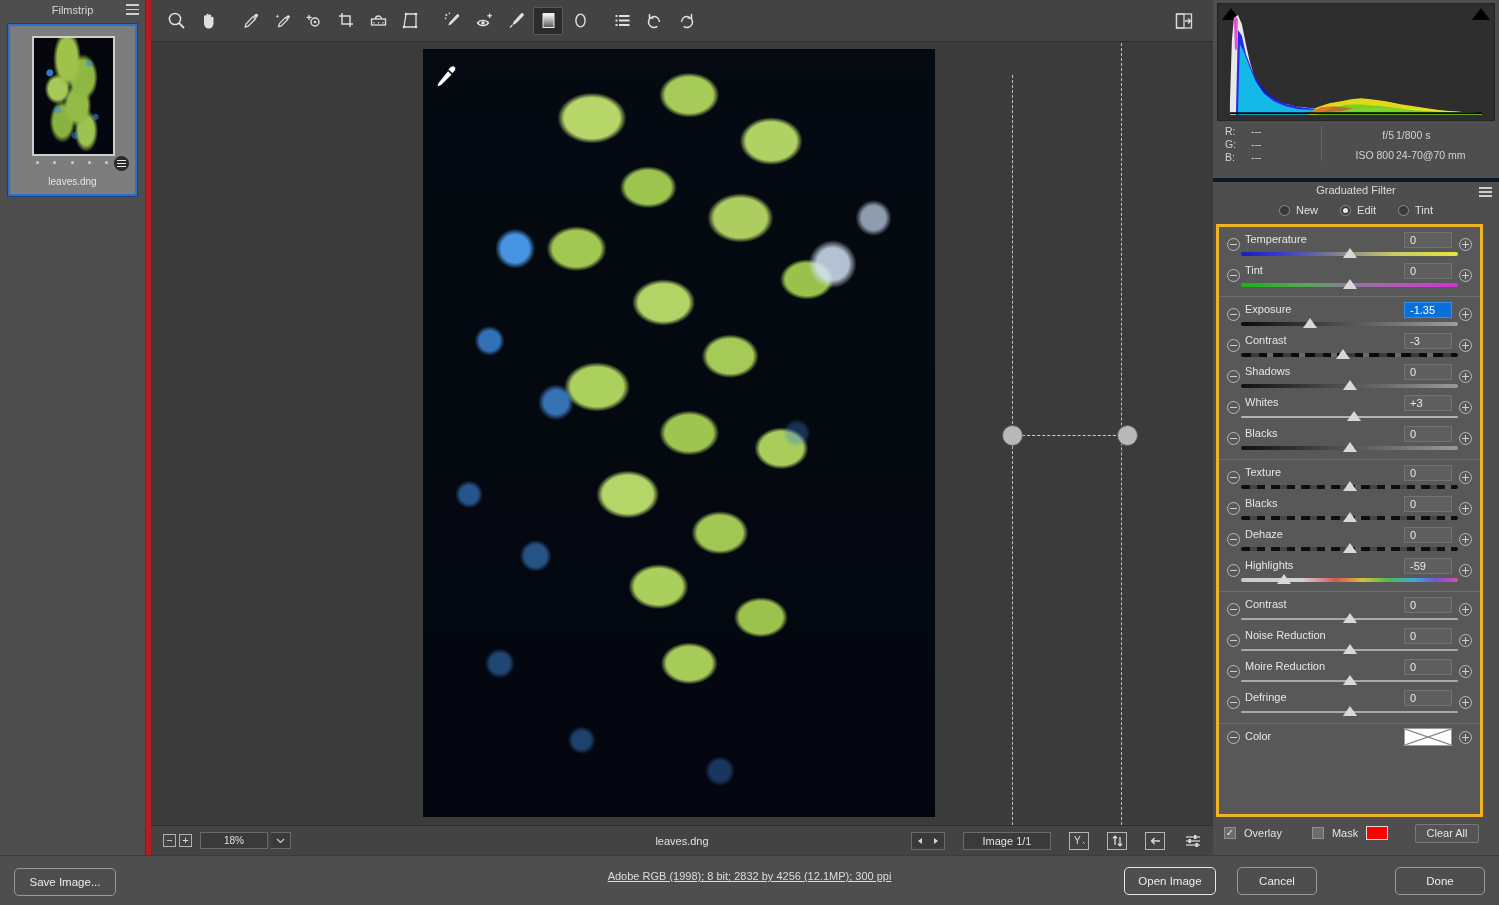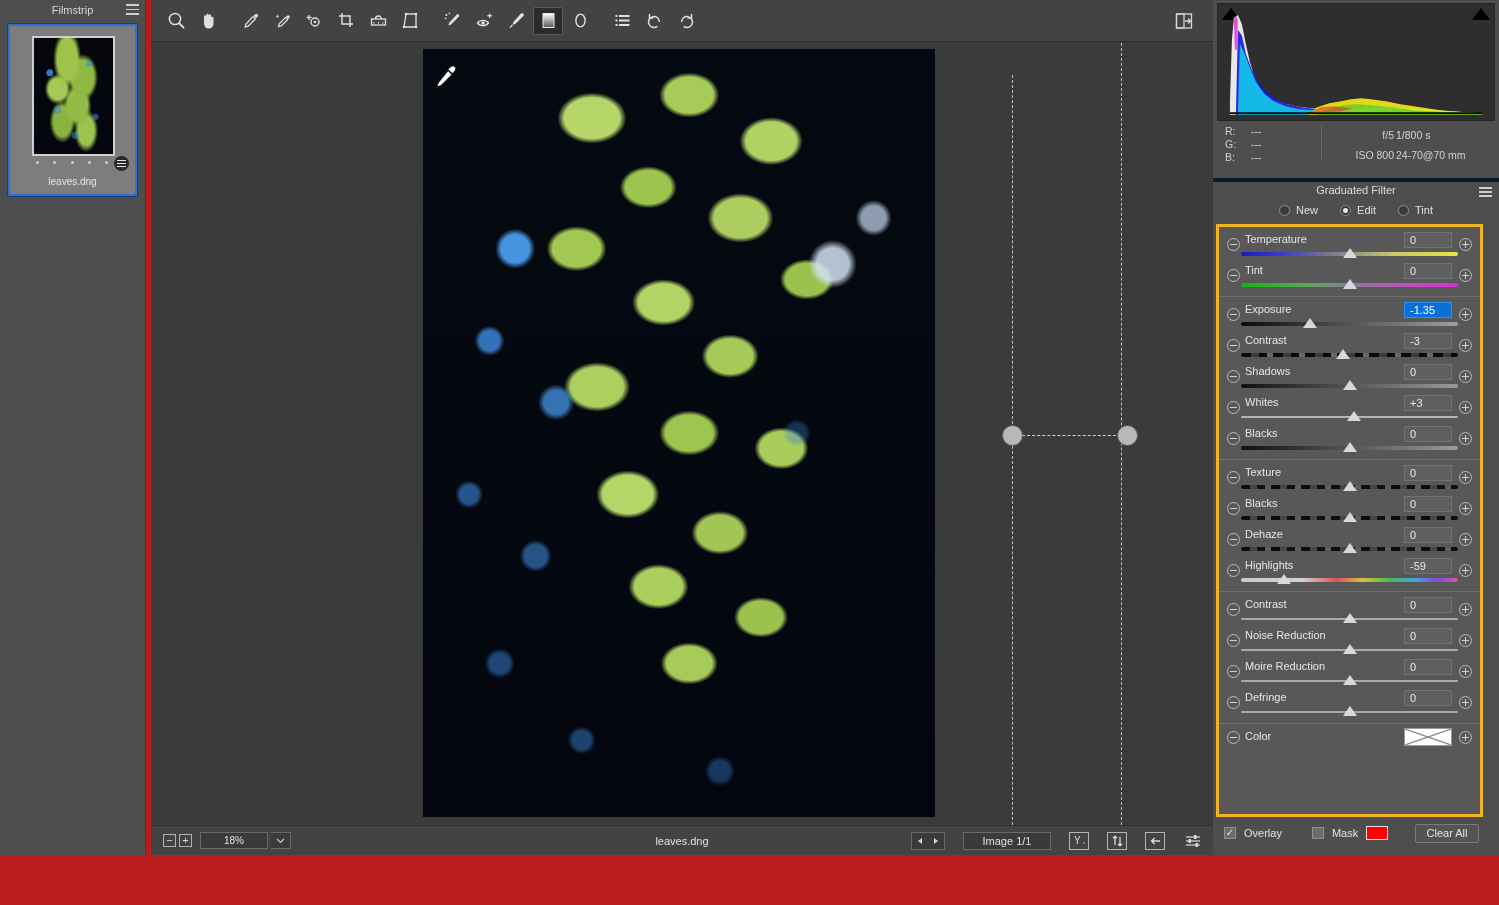--- a/index.html
+++ b/index.html
@@ -703,14 +703,21 @@
 
   <div class="footer-row">
     <span class="cbx on"></span>
     <span>Overlay</span>
     <span class="cbx" style="margin-left:22px"></span>
     <span>Mask</span>
     <span class="mask-color"></span>
     <span class="clear-all">Clear All</span>
   </div>
 
+  <div class="footer">
+    <div class="fbtn save-img">Save Image...</div>
+    <div class="color-info">Adobe RGB (1998); 8 bit; 2832 by 4256 (12.1MP); 300 ppi</div>
+    <div class="fbtn primary open-img">Open Image</div>
+    <div class="fbtn cancel">Cancel</div>
+    <div class="fbtn done">Done</div>
+  </div>
 
 </div>
 
 </body></html>

